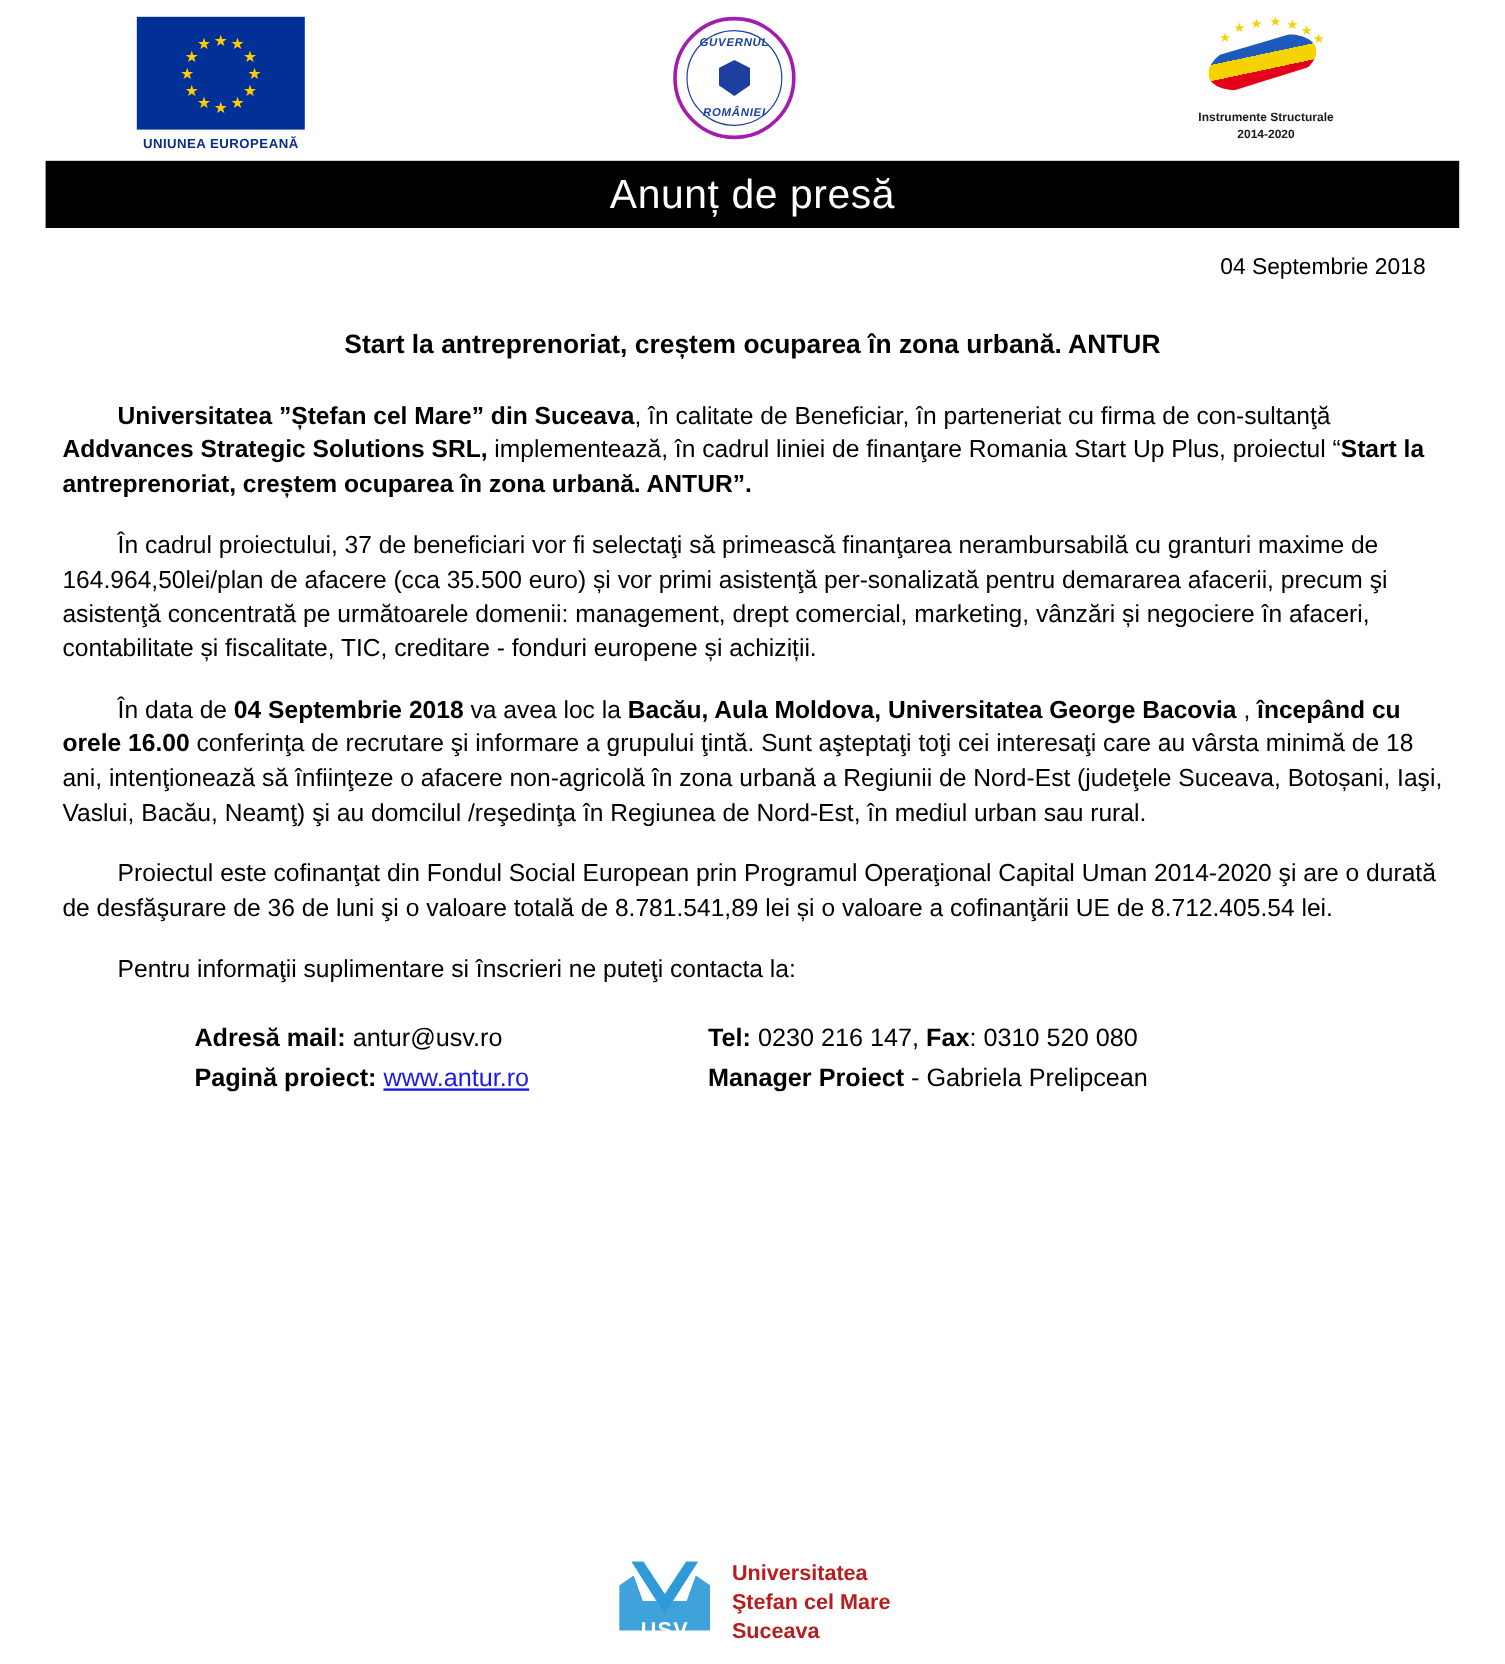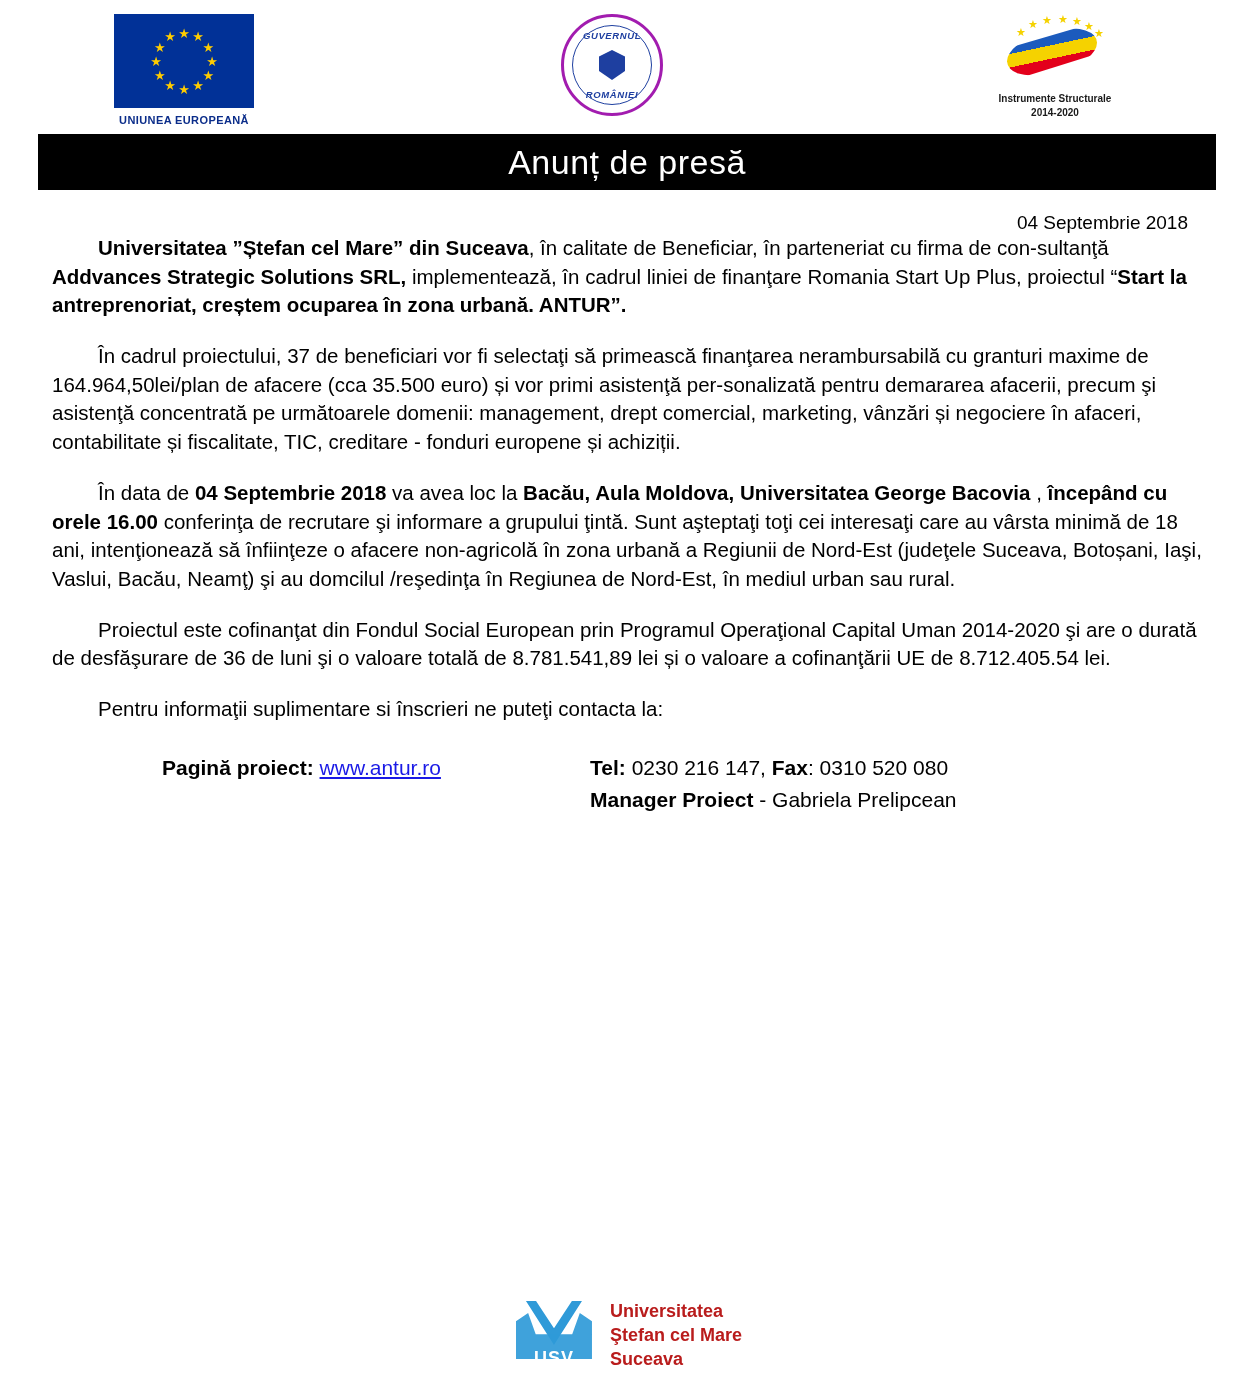--- a/index.html
+++ b/index.html
@@ -287,20 +287,21 @@
   </div>
 
   <div class="title-band">
     <div class="title-band-text">Anunț de presă</div>
   </div>
 
   <div class="date-line">04 Septembrie 2018</div>
 
   <div class="content">
 
+    <div class="headline">Start la antreprenoriat, creștem ocuparea în zona urbană. ANTUR</div>
 
     <p class="para">
       <span class="ind"></span><b>Universitatea ”Ștefan cel Mare” din Suceava</b><span>, în calitate de Beneficiar,  în parteneriat cu firma de con-sultanţă </span><b>Addvances Strategic Solutions SRL,</b><span> implementează, în cadrul liniei de finanţare Romania Start Up Plus, proiectul “</span><b>Start la antreprenoriat, creștem ocuparea în zona urbană. ANTUR”.</b>
     </p>
 
     <p class="para">
       <span class="ind"></span><span>În cadrul proiectului, 37 de beneficiari vor fi selectaţi să primească finanţarea nerambursabilă cu granturi maxime de 164.964,50lei/plan de afacere (cca 35.500 euro) și vor primi asistenţă per-sonalizată pentru demararea afacerii, precum şi asistenţă concentrată pe următoarele domenii: management, drept comercial, marketing, vânzări și negociere în afaceri, contabilitate și fiscalitate, TIC,  creditare - fonduri europene și achiziții.</span>
     </p>
 
     <p class="para">
@@ -311,20 +312,24 @@
       <span class="ind"></span><span>Proiectul este cofinanţat din Fondul Social European prin Programul Operaţional Capital Uman 2014-2020 şi are o durată de desfăşurare de 36 de luni şi o valoare totală de 8.781.541,89  lei și o valoare a cofinanţării UE de 8.712.405.54 lei.</span>
     </p>
 
     <p class="para">
       <span class="ind"></span><span>Pentru informaţii suplimentare si înscrieri ne puteţi contacta la:</span>
     </p>
   </div>
 
   <div class="contact">
     <div class="contact-col-left">
+      <div>
+        <b>Adresă mail:</b>
+        <span>antur@usv.ro</span>
+      </div>
       <div>
         <b>Pagină proiect:</b>
         <a href="#">www.antur.ro</a>
       </div>
     </div>
     <div class="contact-col-right">
       <div>
         <b>Tel:</b>
         <span>0230 216 147,</span>
         <b>Fax</b><span>: 0310 520 080</span>

